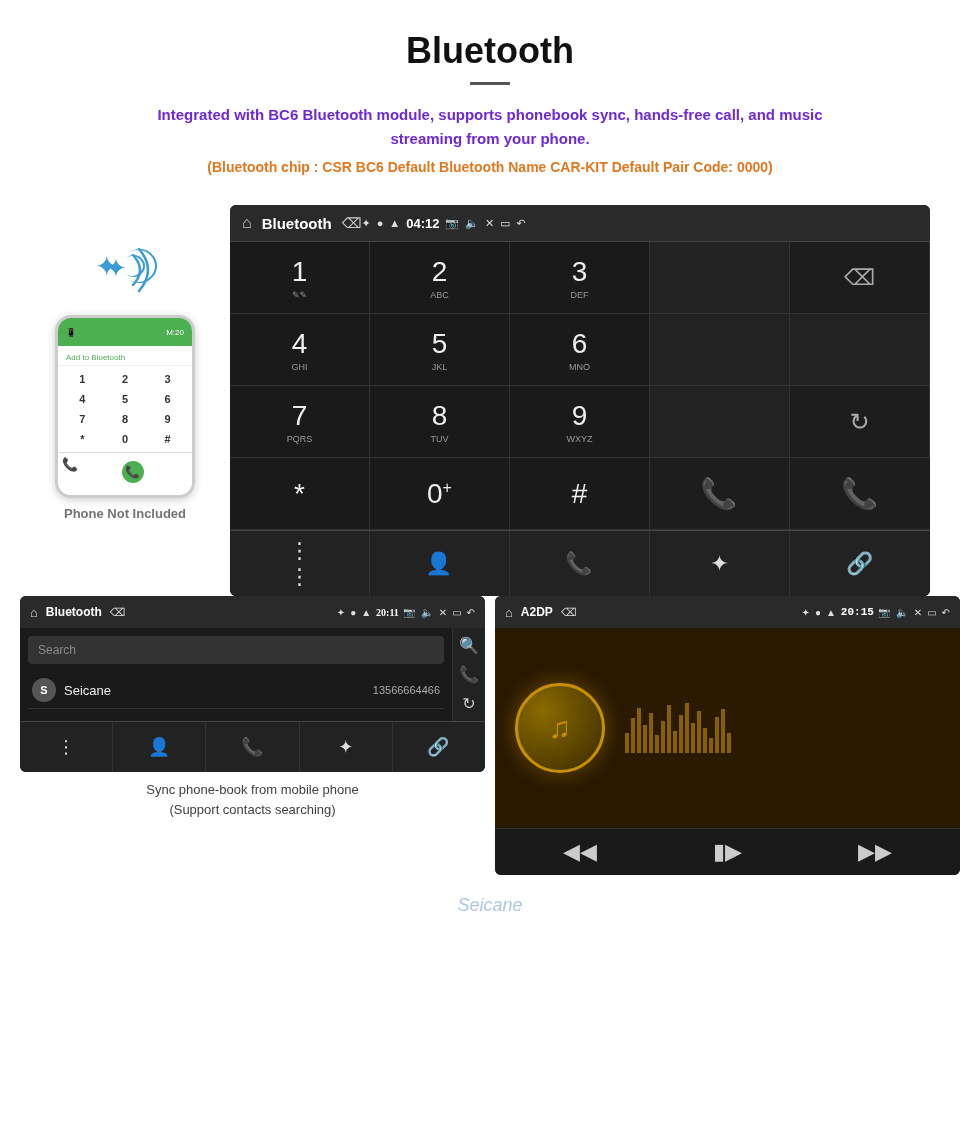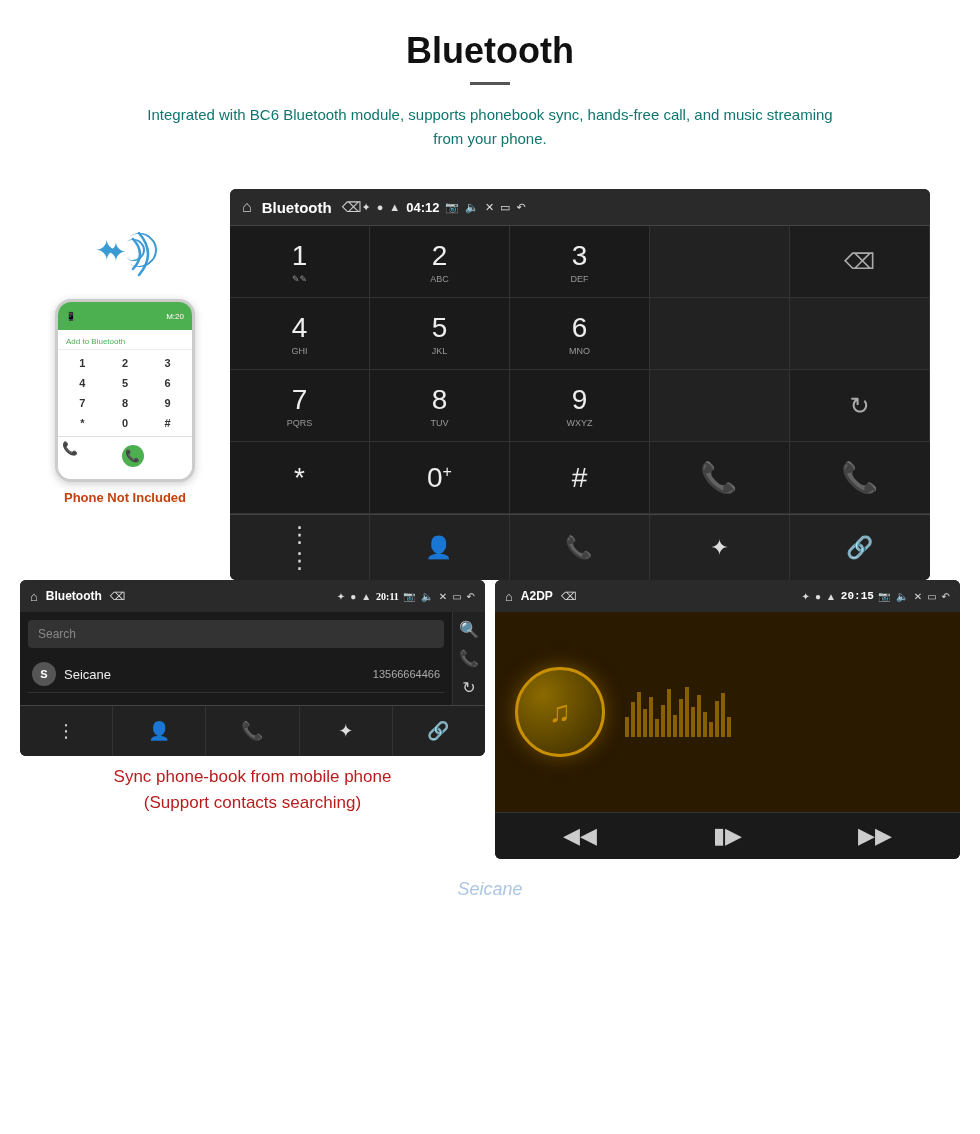--- a/index.html
+++ b/index.html
@@ -23,24 +23,25 @@
       margin-bottom: 10px;
     }
     .page-header .divider {
       width: 40px;
       height: 3px;
       background: #555;
       margin: 0 auto 18px;
     }
     .page-header .description {
       font-size: 15px;
-      color: #0f766e;
+      color: #6d28d9;
       line-height: 1.6;
       max-width: 700px;
       margin: 0 auto 8px;
+      font-weight: bold;
     }
     .page-header .specs {
       color: #e07820;
       font-size: 14px;
       font-weight: bold;
     }
 
     
     .main-content {
       display: flex;
@@ -139,21 +140,21 @@
     .phone-call-btn {
       background: #4caf50;
       border-radius: 50%;
       width: 22px; height: 22px;
       display: flex; align-items: center; justify-content: center;
       margin: 4px auto;
     }
     .phone-call-btn span { color: white; font-size: 12px; }
 
     .phone-not-included {
-      color: #c2410c;
+      color: #737373;
       font-size: 13px;
       font-weight: bold;
       margin-top: 8px;
       text-align: center;
     }
 
     
     .dial-screen-container {
       flex: 1;
     }
@@ -352,33 +353,34 @@
       opacity: 0.6;
     }
     .music-controls {
       display: flex; justify-content: space-around; align-items: center;
       background: #1a1a1a; padding: 10px; border-top: 1px solid #333;
     }
     .music-ctrl-btn { color: #ccc; font-size: 22px; cursor: pointer; }
 
     .bottom-caption {
       text-align: center;
-      font-size: 17px;
-      color: #b91c1c;
+      font-size: 13px;
+      color: #404040;
       padding: 8px 10px 0;
       line-height: 1.5;
     }
   </style>
 </head>
 <body>
 
 <div class="page-header">
   <h1>Bluetooth</h1>
   <div class="divider"></div>
   <p class="description">Integrated with BC6 Bluetooth module, supports phonebook sync, hands-free call, and music streaming from your phone.</p>
+  <p class="specs">(Bluetooth chip : CSR BC6    Default Bluetooth Name CAR-KIT    Default Pair Code: 0000)</p>
 </div>
 
 <div class="main-content">
 
   <div class="phone-section">
 
     <div class="bluetooth-waves">
       <span class="bt-icon">✦</span>
       <div class="wave1"></div>
       <div class="wave2"></div>

